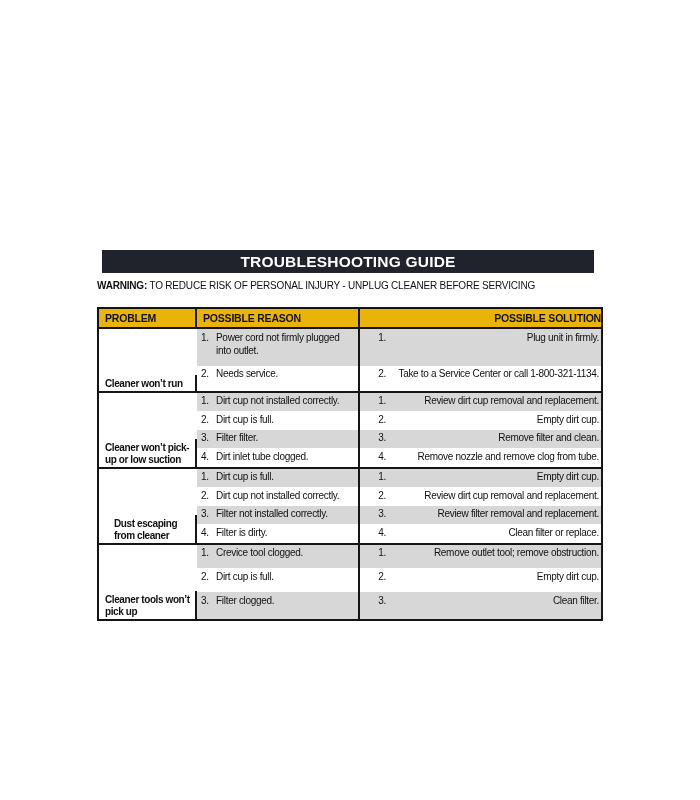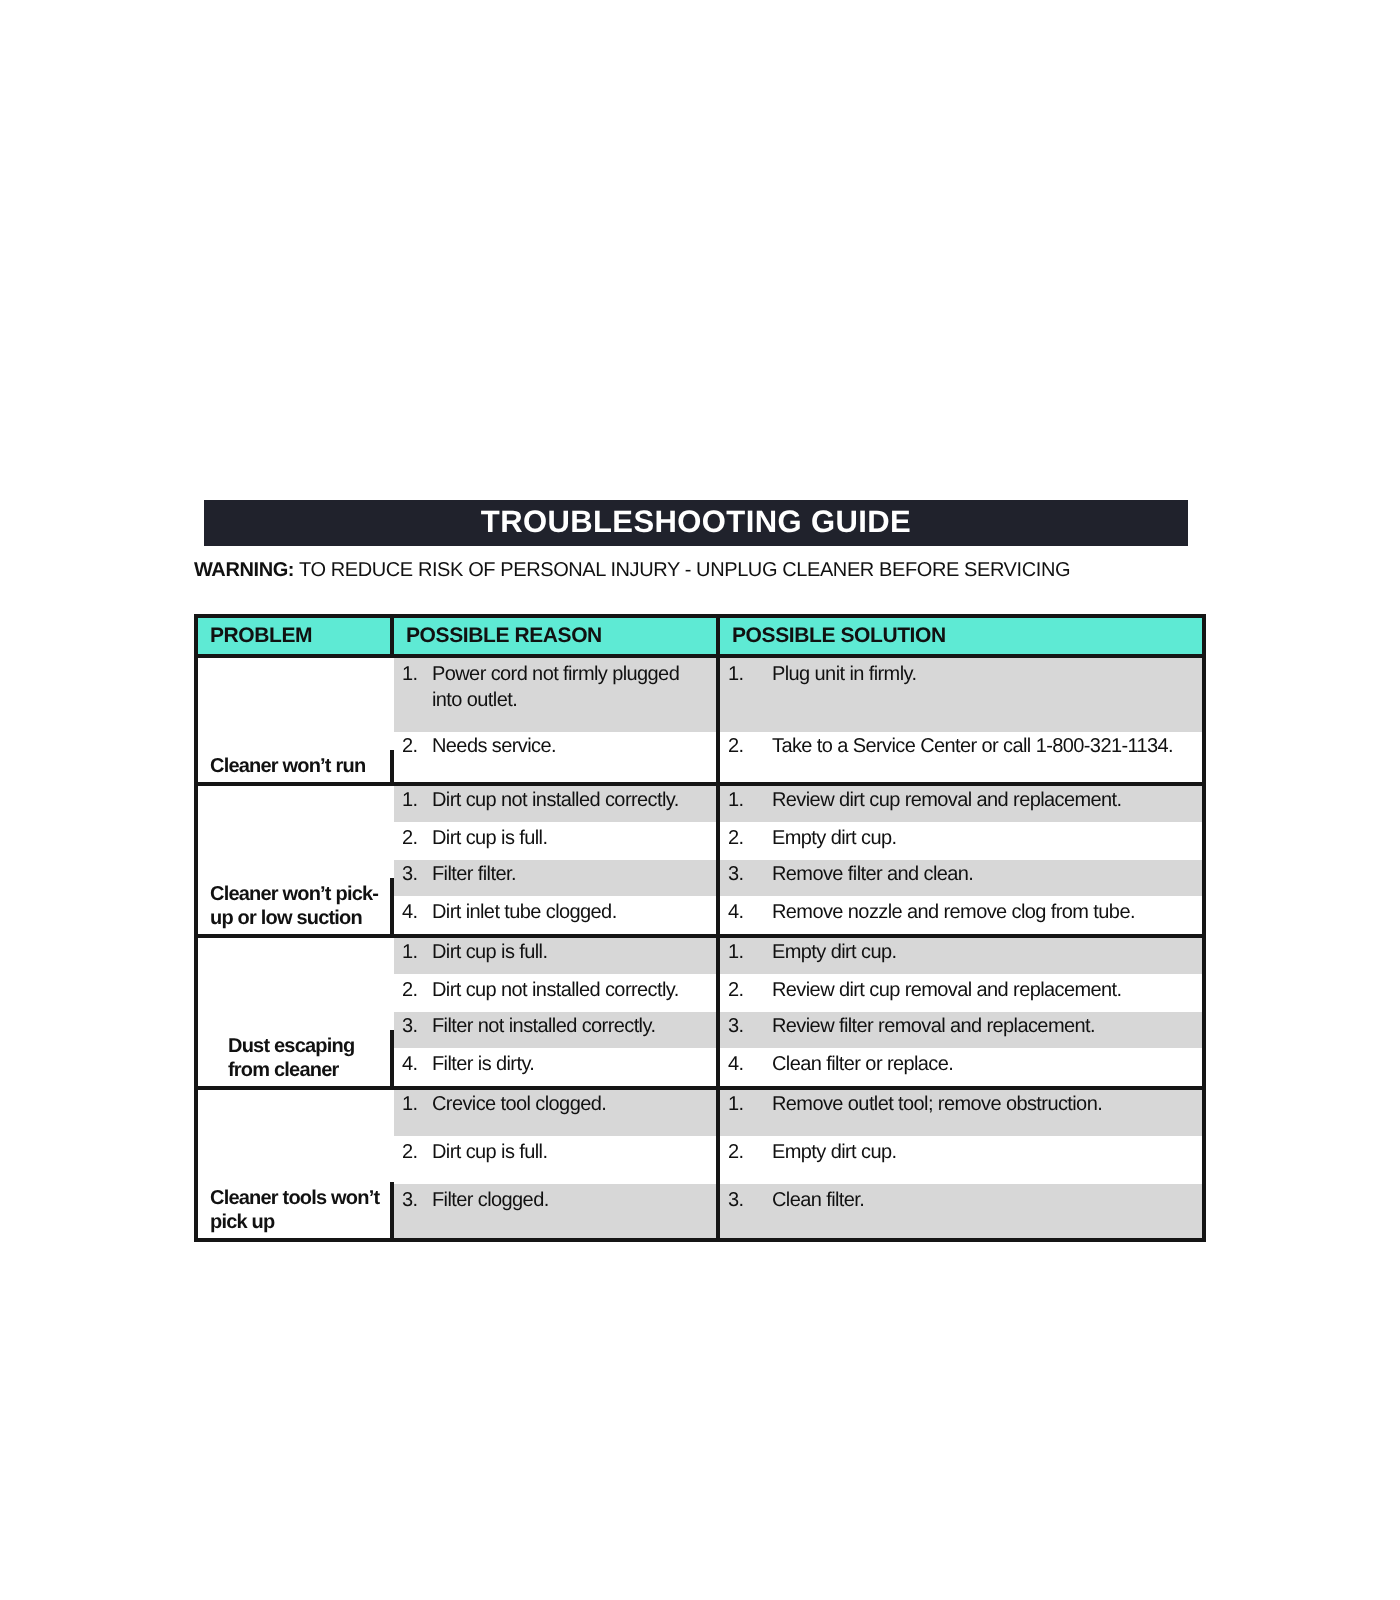--- a/index.html
+++ b/index.html
@@ -47,25 +47,25 @@
   .trow {
     display: grid;
     grid-template-columns: 98px 163px 1fr;
   }
   .trow + .trow { border-top: 2px solid #151515; }
   .hcell {
     font-weight: bold;
     font-size: 10.5px;
     letter-spacing: -0.2px;
     padding: 3px 0 3px 6px;
-    background: #5eead4;
+    background: #eab308;
   }
   .col1 { grid-column: 1; border-right: 2px solid #151515; }
   .col2 { grid-column: 2; border-right: 2px solid #151515; }
-  .col3 { grid-column: 3; }
+  .col3 { grid-column: 3; text-align: right; }
   .pcell {
     grid-column: 1;
     border-right: 2px solid #151515;
     background: #ffffff;
     font-weight: bold;
     font-size: 10px;
     line-height: 12.5px;
     letter-spacing: -0.4px;
     padding: 3px 3px 0 6px;
     box-sizing: border-box;

